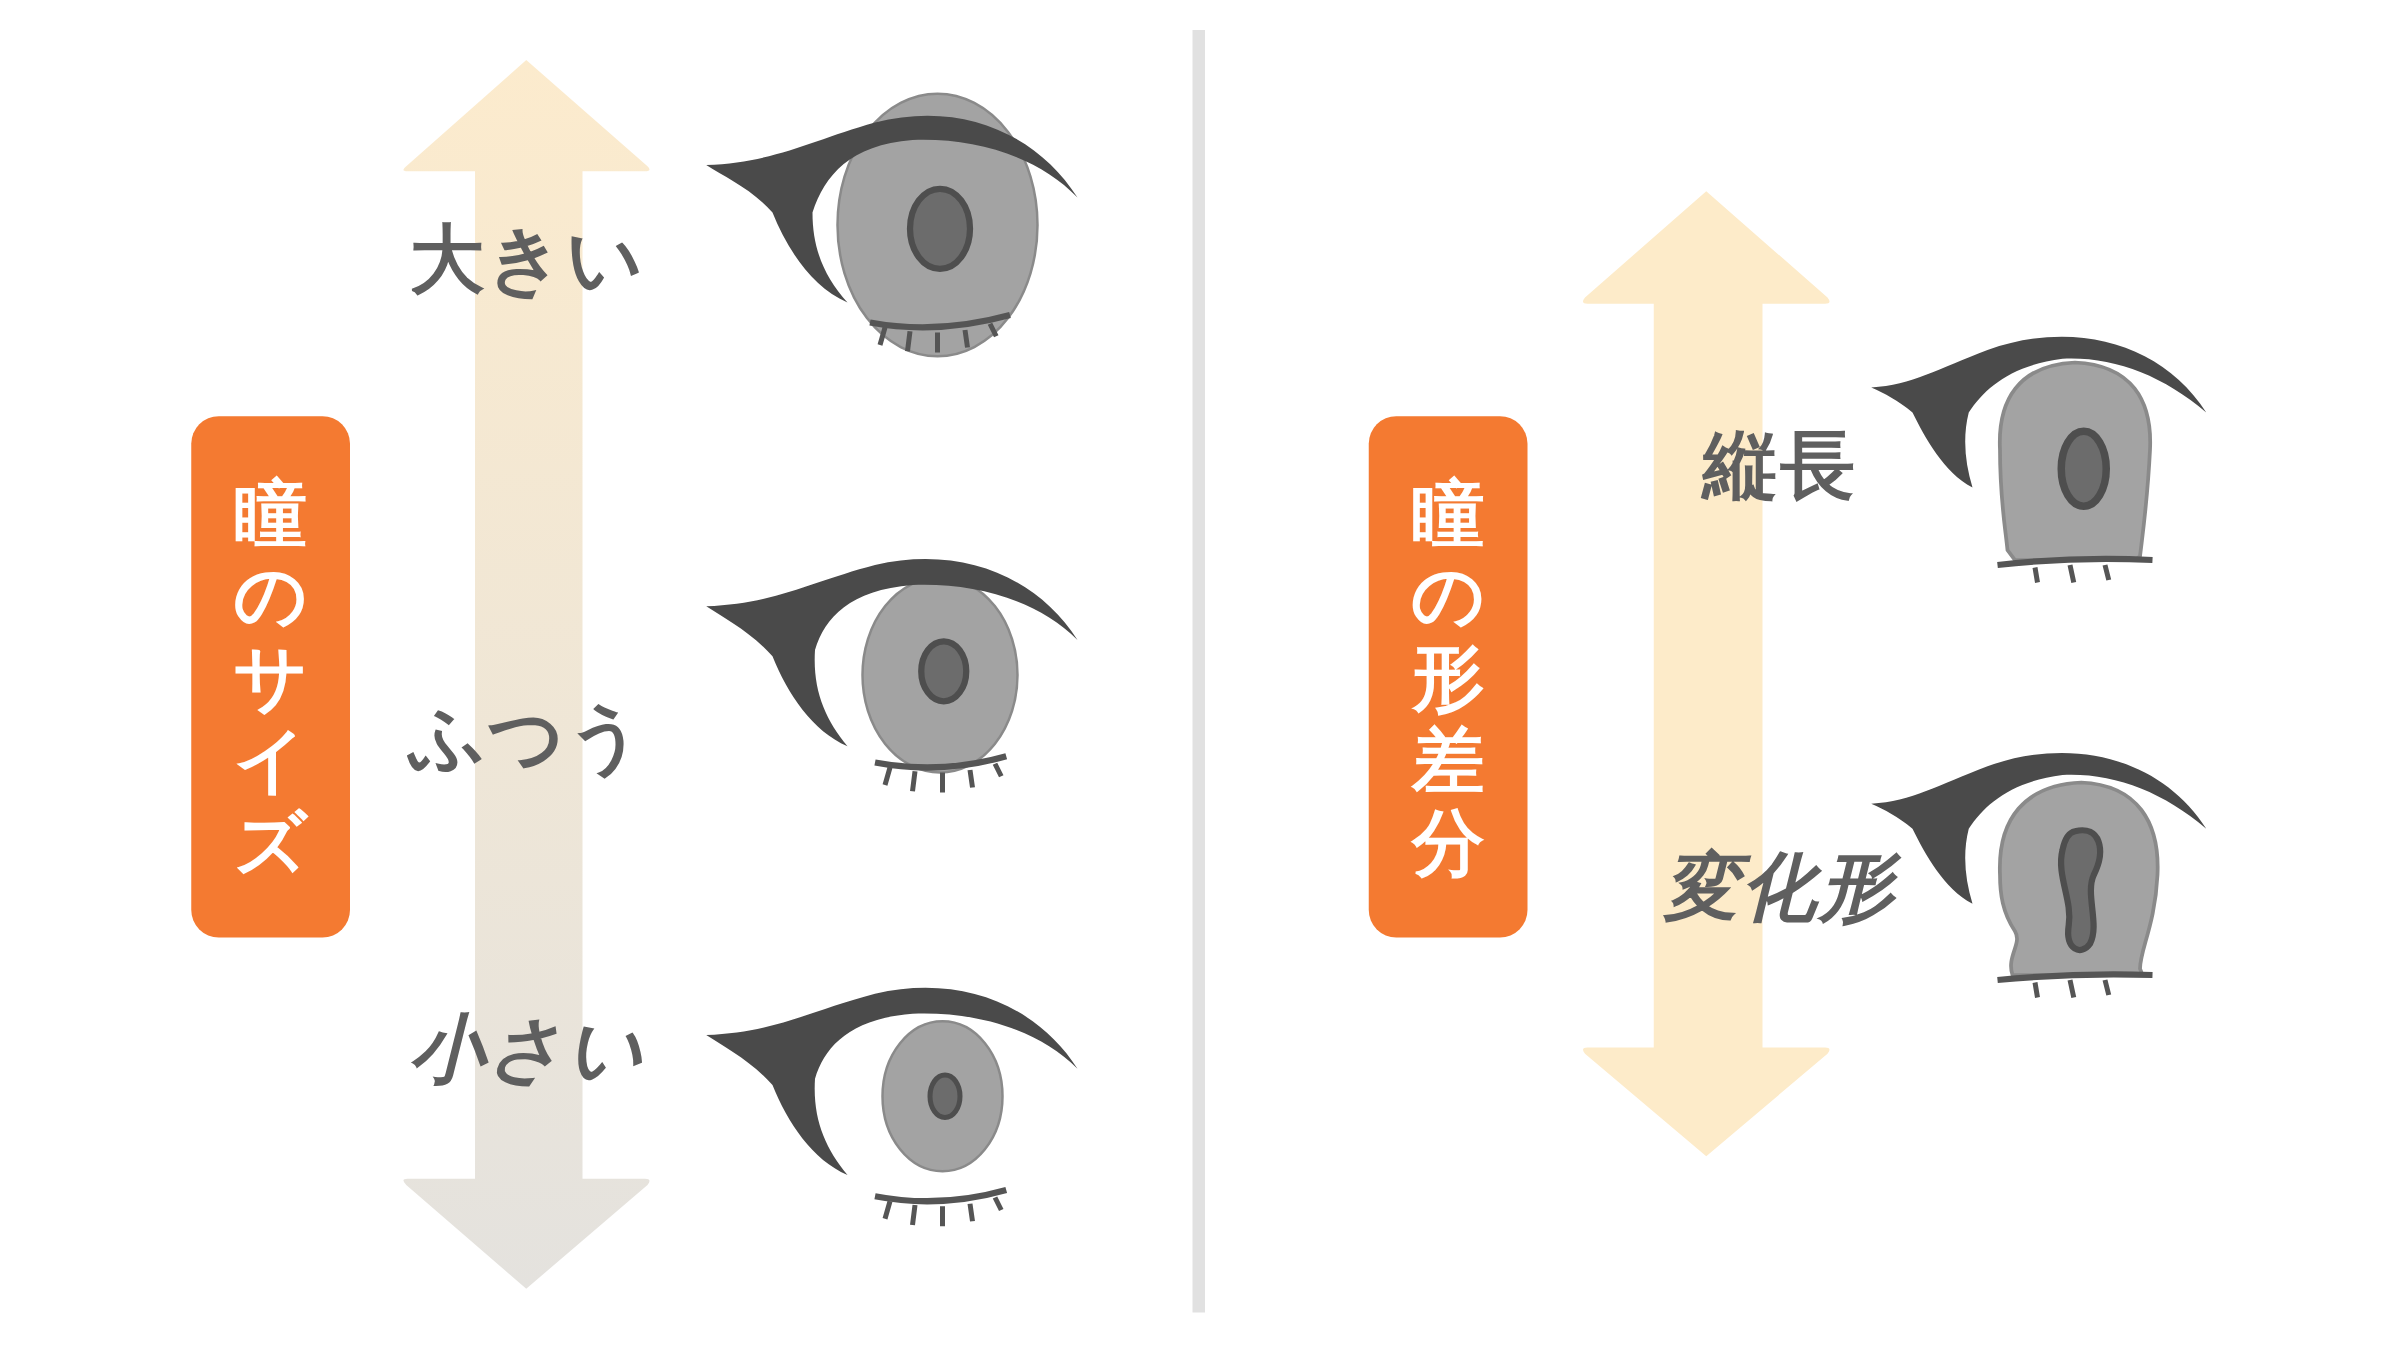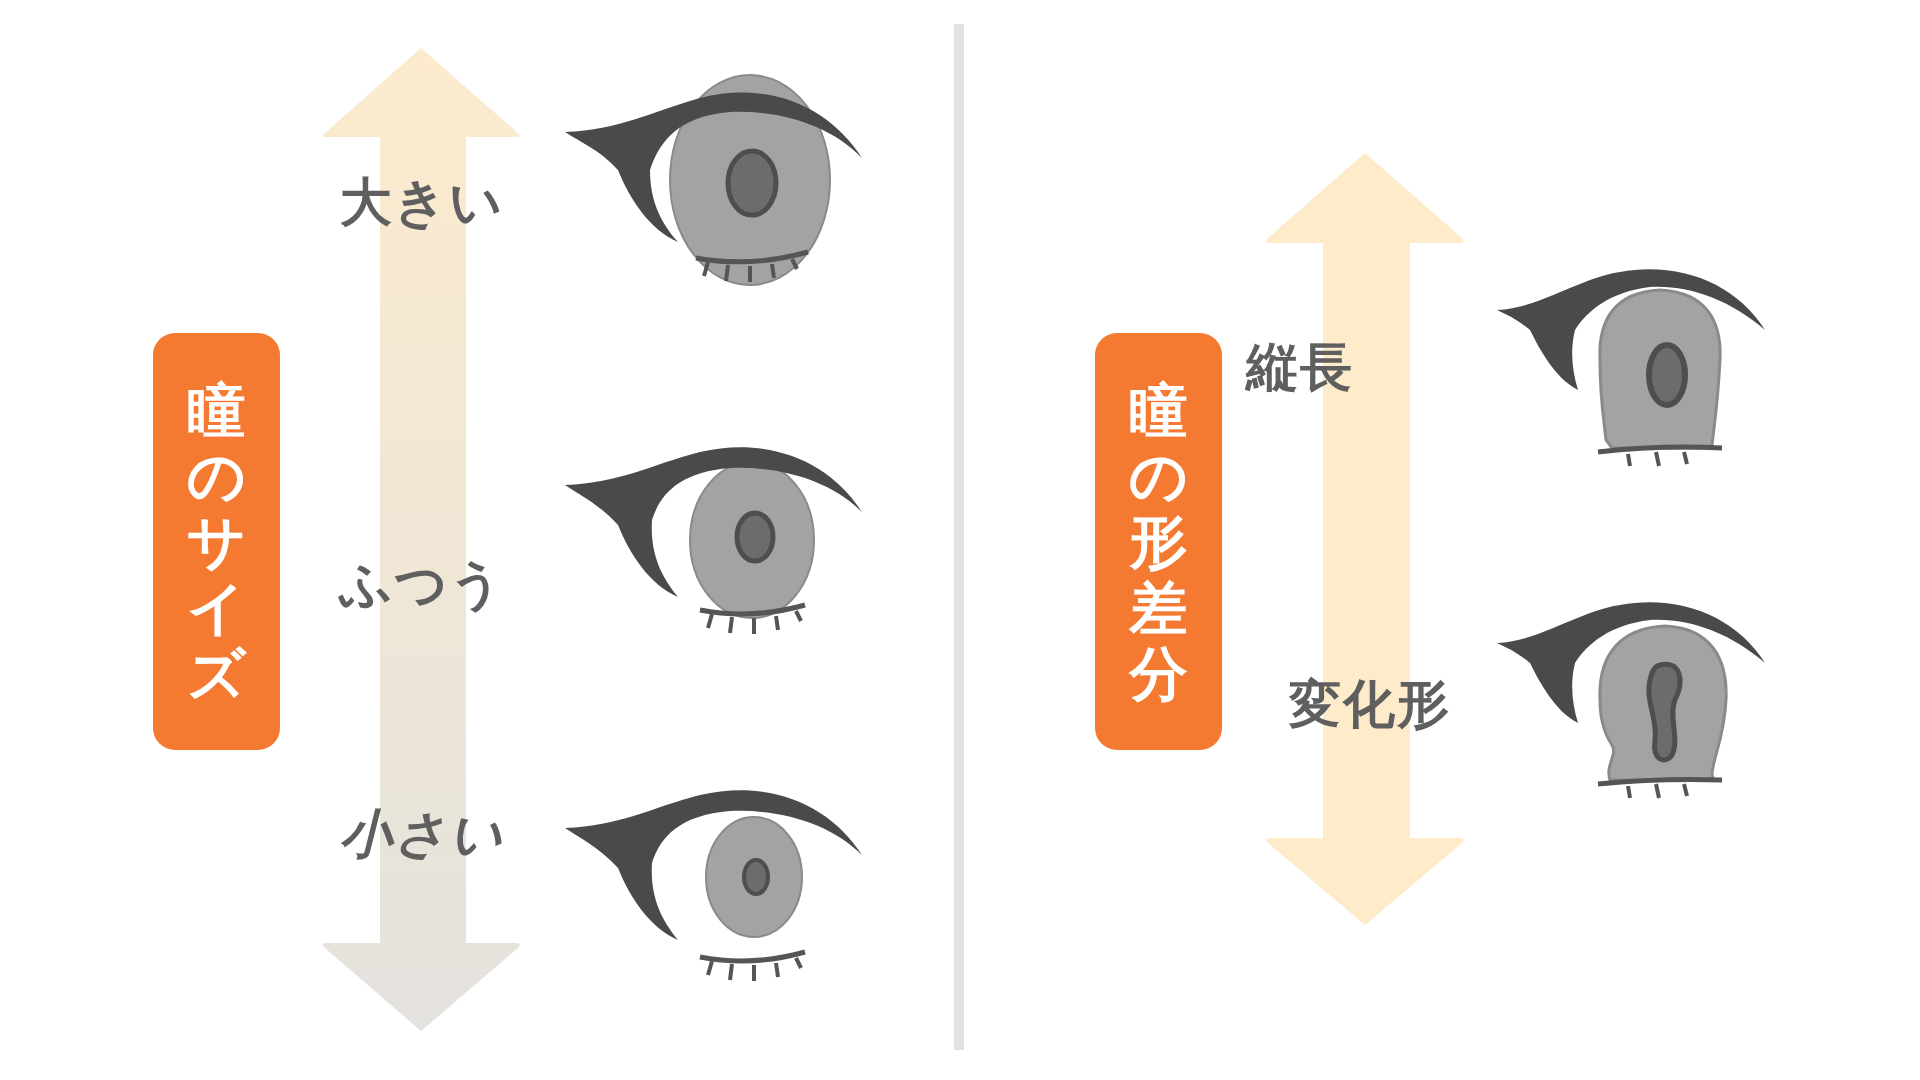--- a/index.html
+++ b/index.html
@@ -2,21 +2,21 @@
 <html><head>
 <meta charset="utf-8">
 <style>
   html,body{margin:0;padding:0;background:#ffffff;}
   body{width:1920px;height:1080px;position:relative;overflow:hidden;font-family:"DejaVu Sans","Liberation Sans",sans-serif;}
   .abs{position:absolute;}
   .divider{left:954px;top:24px;width:10px;height:1026px;background:#e1e1e1;}
   .badge{width:127px;height:417px;top:333px;background:#f47a31;border-radius:22px;color:#ffffff;
     display:flex;flex-direction:column;align-items:center;justify-content:center;font-weight:bold;font-size:58px;line-height:66px;}
   .badge span{display:block;}
-  .label{color:#5f5f5f;font-weight:bold;font-size:52px;letter-spacing:2px;white-space:nowrap;text-align:center;transform:translateX(-50%);}
+  .label{color:#5f5f5f;font-weight:bold;font-size:60px;letter-spacing:2px;white-space:nowrap;text-align:center;transform:translateX(-50%);}
   svg{position:absolute;left:0;top:0;}
 </style>
 </head>
 <body>
 
 <svg width="1920" height="1080" viewBox="0 0 1920 1080">
   <defs>
     <linearGradient id="leftArrowGrad" x1="0" y1="0" x2="0" y2="1">
       <stop offset="0" stop-color="#fcebcd"></stop>
       <stop offset="1" stop-color="#e4e2de"></stop>
@@ -87,14 +87,14 @@
   <span>の</span>
   <span>形</span>
   <span>差</span>
   <span>分</span>
 </div>
 
 <div class="abs label" style="left:422px;top:168px;">大きい</div>
 <div class="abs label" style="left:422px;top:506px;margin-top:44px;">ふつう</div>
 <div class="abs label" style="left:422px;top:800px;font-style:italic;">小さい</div>
 
-<div class="abs label" style="left:1300px;top:333px;">縦長</div>
-<div class="abs label" style="left:1370px;top:670px;">変化形</div>
+<div class="abs label" style="left:1424px;top:333px;">縦長</div>
+<div class="abs label" style="left:1424px;top:670px;font-style:italic;">変化形</div>
 
 </body></html>

